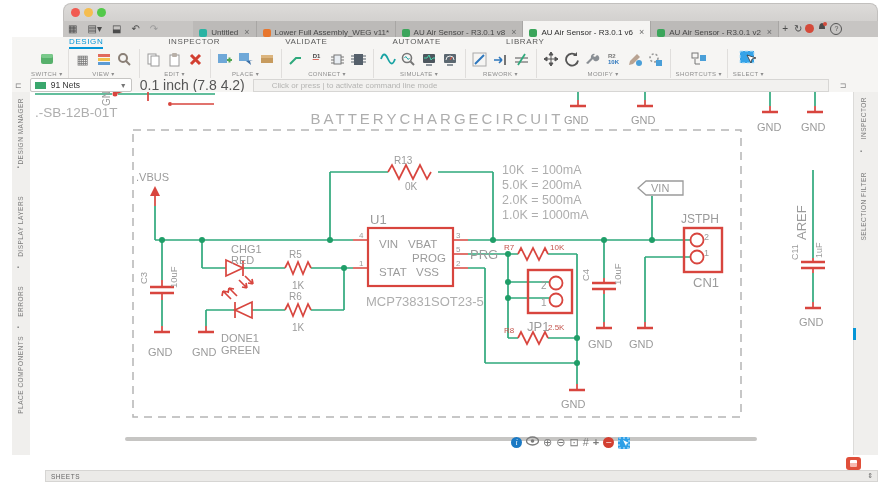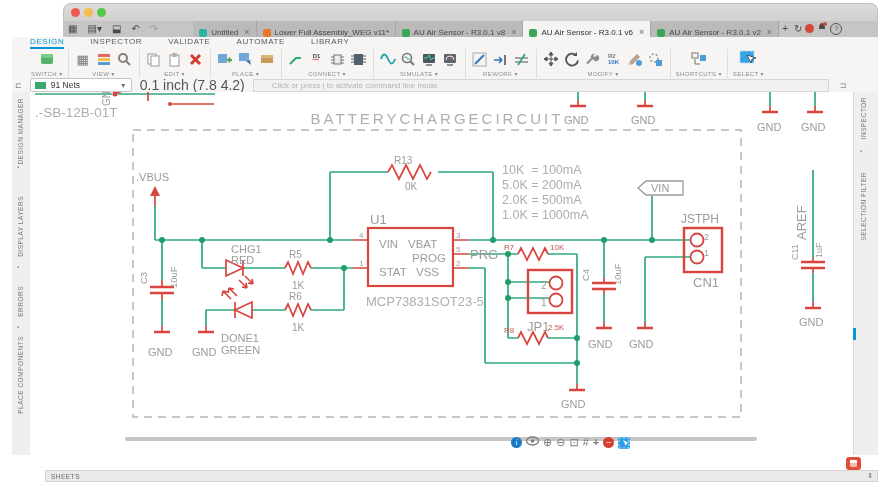--- a/index.html
+++ b/index.html
@@ -19,21 +19,21 @@
   .tab .x{color:#6b6b6b;font-size:9px;margin-left:2px;}
   .tab.active{background:#f5f4f2;color:#2d2d2d;}
   .tbicon{font-size:10px;color:#4b4b4b;line-height:16px;padding:0 3px;}
   .reddot{width:9px;height:9px;border-radius:50%;background:#d44a3a;margin-top:3px;}
   .helpc{width:10px;height:10px;border:1px solid #555;border-radius:50%;font-size:7px;line-height:10px;
     text-align:center;color:#555;margin-top:2px;}
 
   
   #bodybar{left:12px;top:37px;width:866px;height:55px;background:#f6f5f3;border-bottom:1px solid #d6d5d3;}
   #menubar{left:18px;top:0;display:flex;gap:26px;height:12px;}
-  .mitem{font-size:8px;letter-spacing:.6px;color:#5a5a5a;padding-bottom:1px;}
+  .mitem{font-size:8px;letter-spacing:.6px;color:#5a5a5a;padding-bottom:1px;margin-left:39px;}
   .mitem.active{color:#0696d7;border-bottom:2px solid #0696d7;}
   #toolbar{left:14px;top:12px;display:flex;height:29px;}
   .tgroup{display:flex;flex-direction:column;align-items:center;justify-content:flex-start;
     border-right:1px solid #e0dedc;padding:0 5px;}
   .ticons{display:flex;gap:3px;align-items:center;height:20px;}
   .tlabel{font-size:6px;letter-spacing:.4px;color:#8d8d8d;margin-top:1px;white-space:nowrap;}
   .ti{width:18px;height:18px;display:flex;align-items:center;justify-content:center;}
   .r2icon{display:flex;flex-direction:column;line-height:6px;font-size:6px;font-weight:bold;color:#777;}
   .r2icon .blue{color:#2e77bd;}
   #subrow{left:0;top:41px;width:866px;height:14px;display:flex;align-items:center;gap:8px;}

